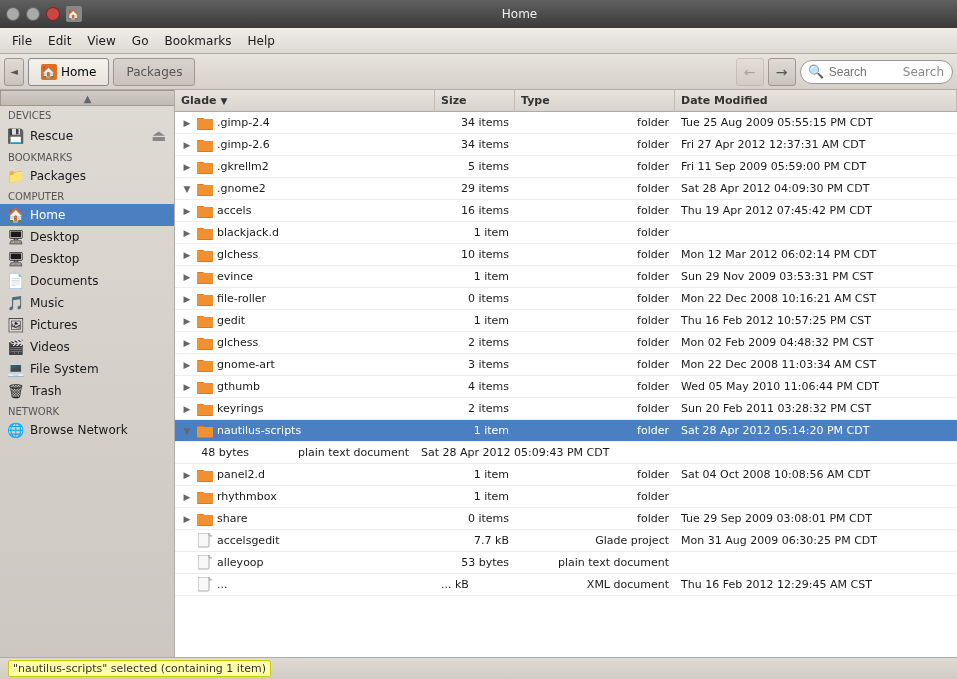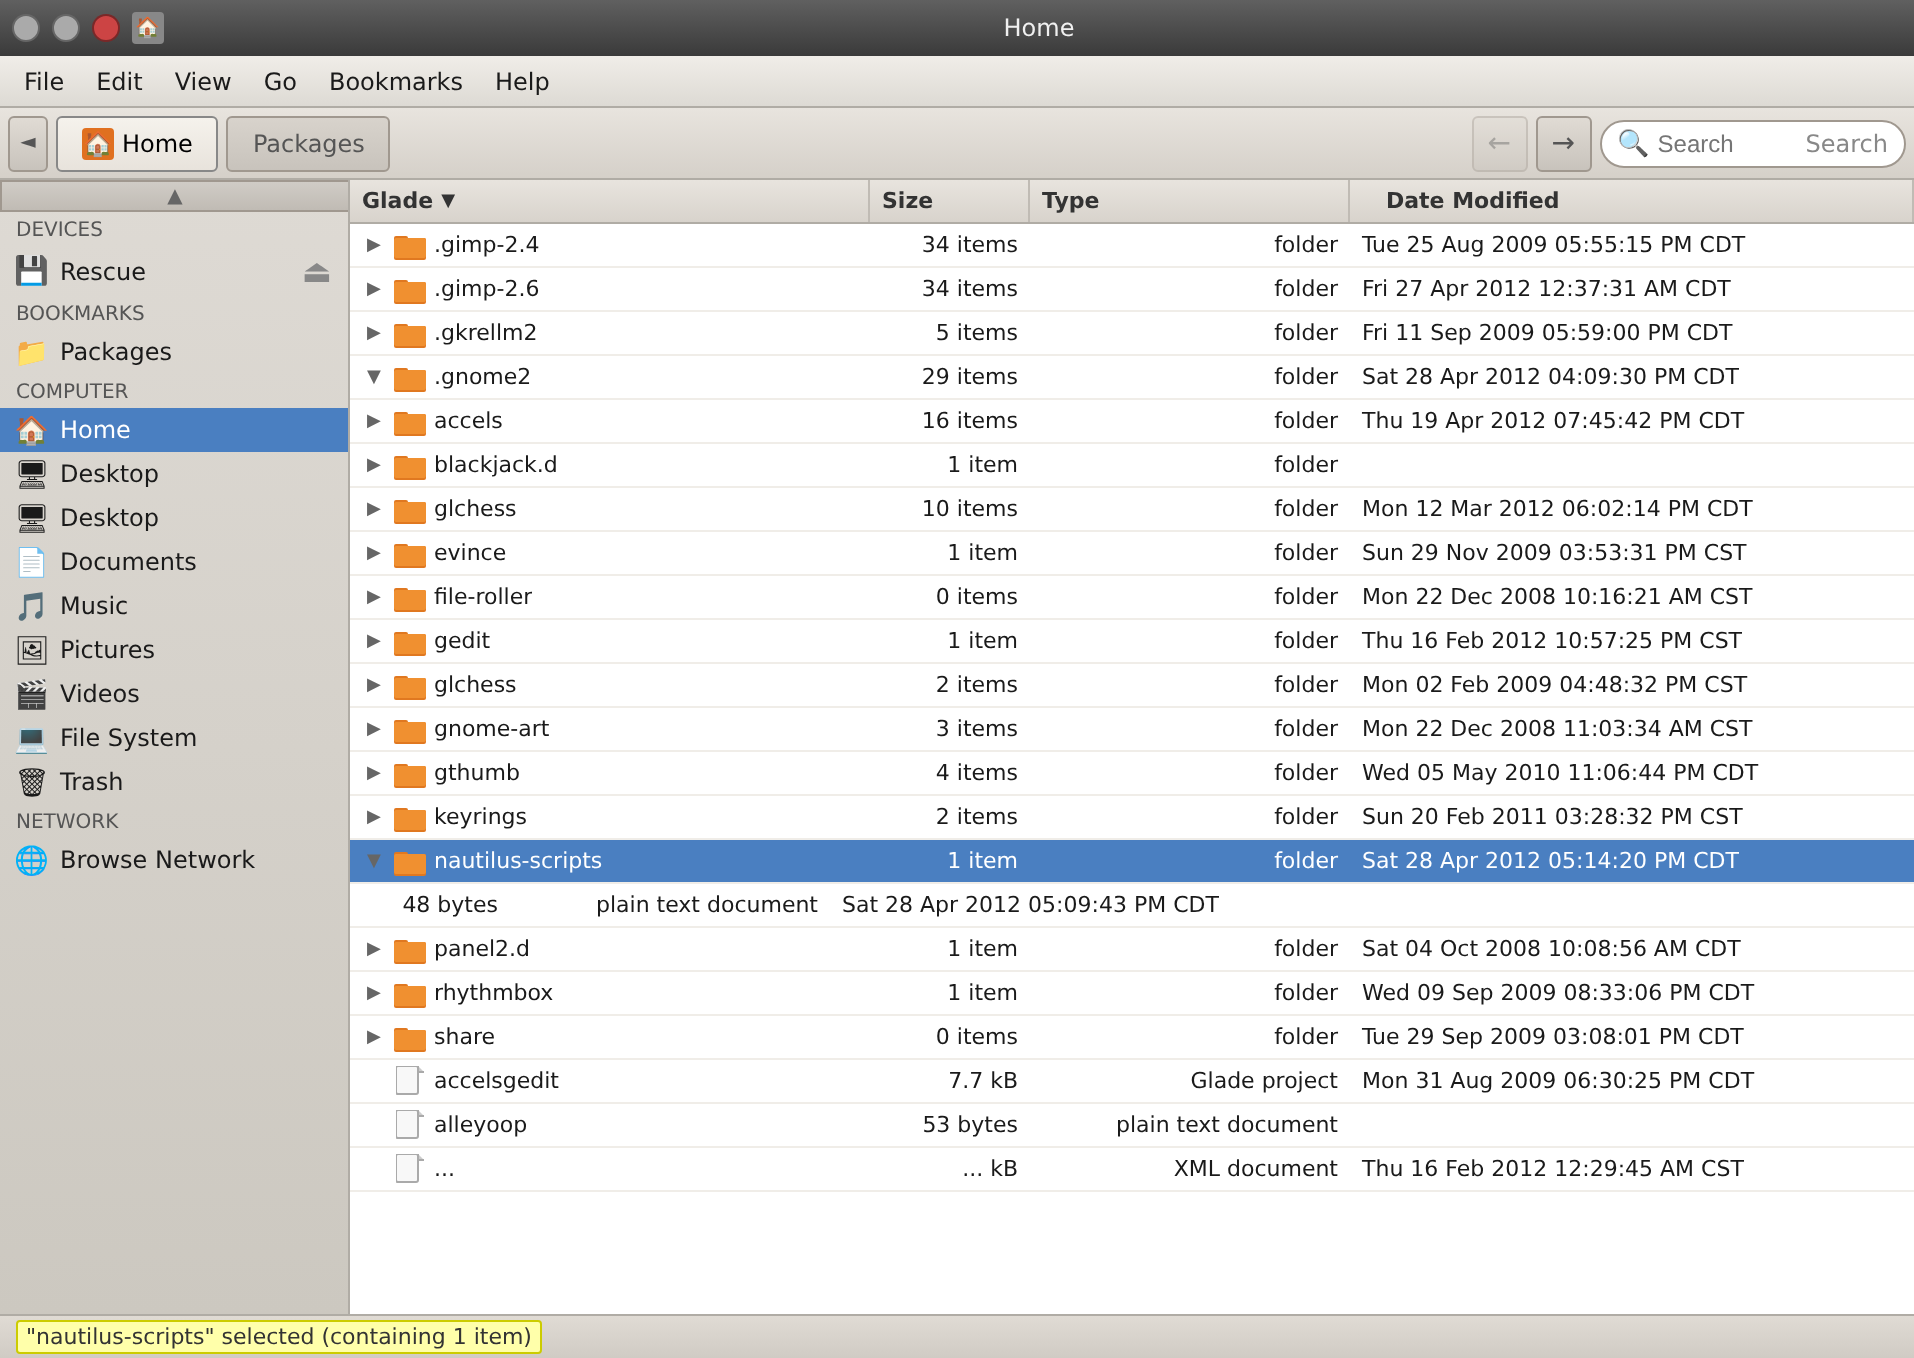--- a/index.html
+++ b/index.html
@@ -204,21 +204,21 @@
       font-size: 11px;
       font-weight: bold;
       color: #333;
       border-right: 1px solid #c0bbb4;
       cursor: pointer;
       user-select: none;
     }
     .col-name { width: 260px; }
     .col-size { width: 80px; }
     .col-type { width: 160px; }
-    .col-date { flex: 1; margin-left: 12px; }
+    .col-date { flex: 1; }
 
     #filelist-body {
       overflow-y: auto;
       flex: 1;
     }
     .file-row {
       display: flex;
       align-items: center;
       height: 22px;
       border-bottom: 1px solid #f0ede8;
@@ -661,21 +661,20 @@
               <svg width="16" height="14" viewBox="0 0 16 14">
                 <rect x="0" y="3" width="16" height="11" rx="1" fill="#e07820"></rect>
                 <rect x="0" y="2" width="7" height="3" rx="1" fill="#e07820"></rect>
                 <rect x="0" y="3" width="16" height="10" rx="1" fill="#f09030"></rect>
               </svg>
             </span>
             <span style="overflow: hidden; text-overflow: ellipsis; white-space: nowrap;">rhythmbox</span>
           </div>
           <div class="cell cell-size" style="width: 80px; text-align: right;">1 item</div>
           <div class="cell cell-type" style="width: 160px;">folder</div>
-          <div class="cell cell-date" style="flex: 1 1 0%;">Wed 09 Sep 2009 08:33:06 PM CDT</div>
         </div>
         <div class="file-row">
           <div class="cell cell-name" style="width: 260px; padding-left: 6px;">
             <span class="expand-arrow">▶</span>
             <span class="file-icon">
               <svg width="16" height="14" viewBox="0 0 16 14">
                 <rect x="0" y="3" width="16" height="11" rx="1" fill="#e07820"></rect>
                 <rect x="0" y="2" width="7" height="3" rx="1" fill="#e07820"></rect>
                 <rect x="0" y="3" width="16" height="10" rx="1" fill="#f09030"></rect>
               </svg>
@@ -722,21 +721,21 @@
             <span class="expand-arrow"></span>
             <span class="file-icon">
               <svg width="14" height="16" viewBox="0 0 14 16">
                 <rect x="0" y="0" width="11" height="14" rx="1" fill="#f8f8f8" stroke="#aaa" stroke-width="1"></rect>
                 <path d="M11 0 L14 3 L11 3 Z" fill="#ccc"></path>
                 <path d="M11 0 L11 3 L14 3" fill="none" stroke="#aaa" stroke-width="1"></path>
               </svg>
             </span>
             <span style="overflow: hidden; text-overflow: ellipsis; white-space: nowrap;">...</span>
           </div>
-          <div class="cell cell-size" style="width: 80px; text-align: right;">... kB</div>
+          <div class="cell cell-size" style="width: 80px; text-align: left;">... kB</div>
           <div class="cell cell-type" style="width: 160px;">XML document</div>
           <div class="cell cell-date" style="flex: 1 1 0%;">Thu 16 Feb 2012 12:29:45 AM CST</div>
         </div>
       </div>
   </div>
 </div>
 
 <div id="statusbar">
   <span class="status-highlight">"nautilus-scripts" selected (containing 1 item)</span>
 </div>

